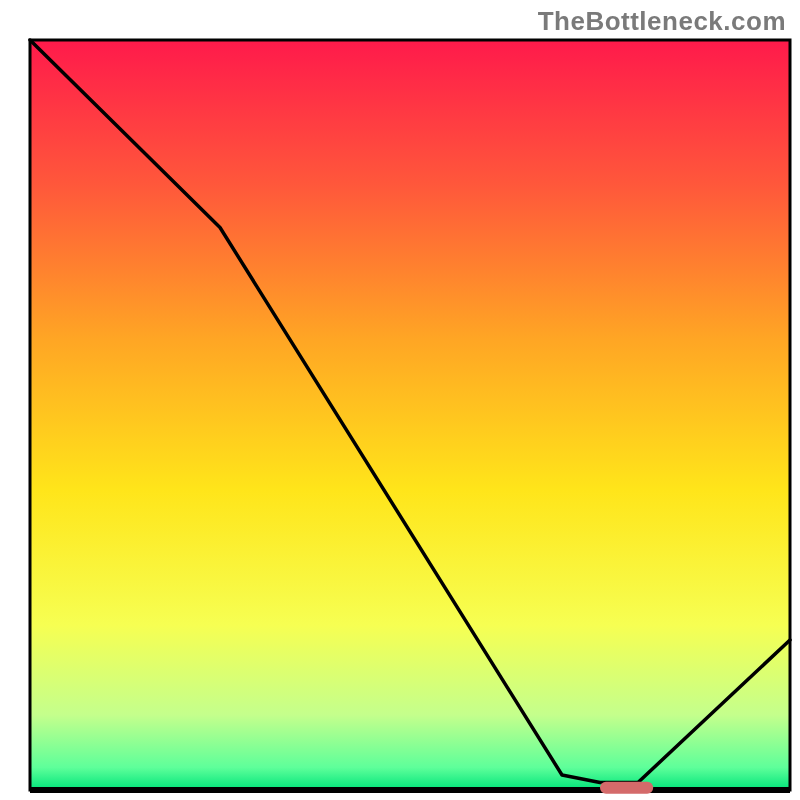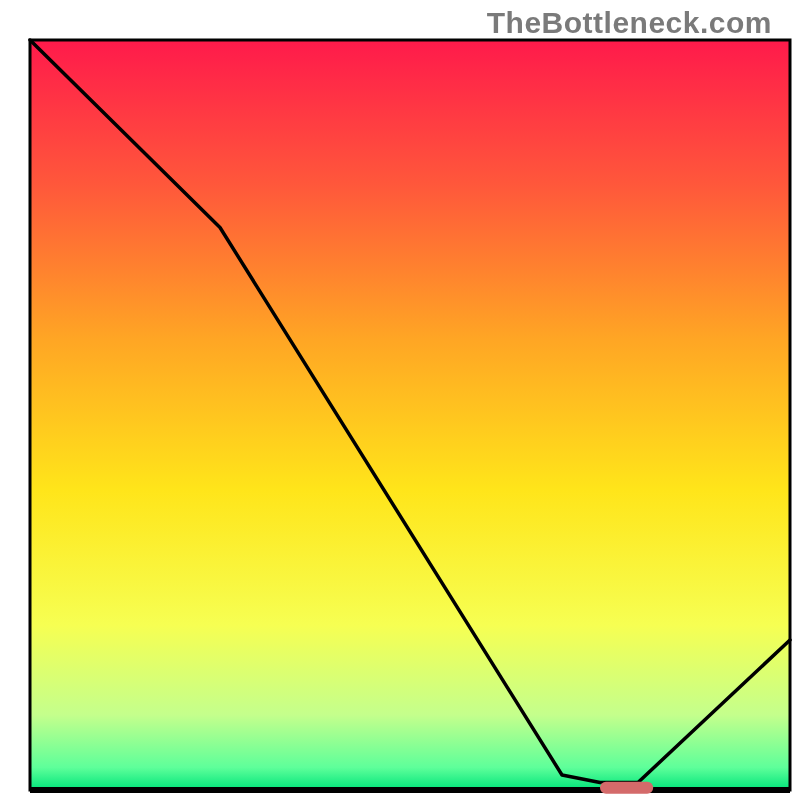--- a/index.html
+++ b/index.html
@@ -12,22 +12,22 @@
     overflow: hidden;
   }
   .frame {
     position: relative;
     width: 800px;
     height: 800px;
   }
   .watermark {
     position: absolute;
     top: 6px;
-    right: 28px;
-    font-size: 30px;
+    right: 14px;
+    font-size: 26px;
     font-weight: bold;
     color: #7a7a7a;
     letter-spacing: 0.5px;
     user-select: none;
   }
   svg.plot {
     position: absolute;
     left: 0;
     top: 0;
   }

